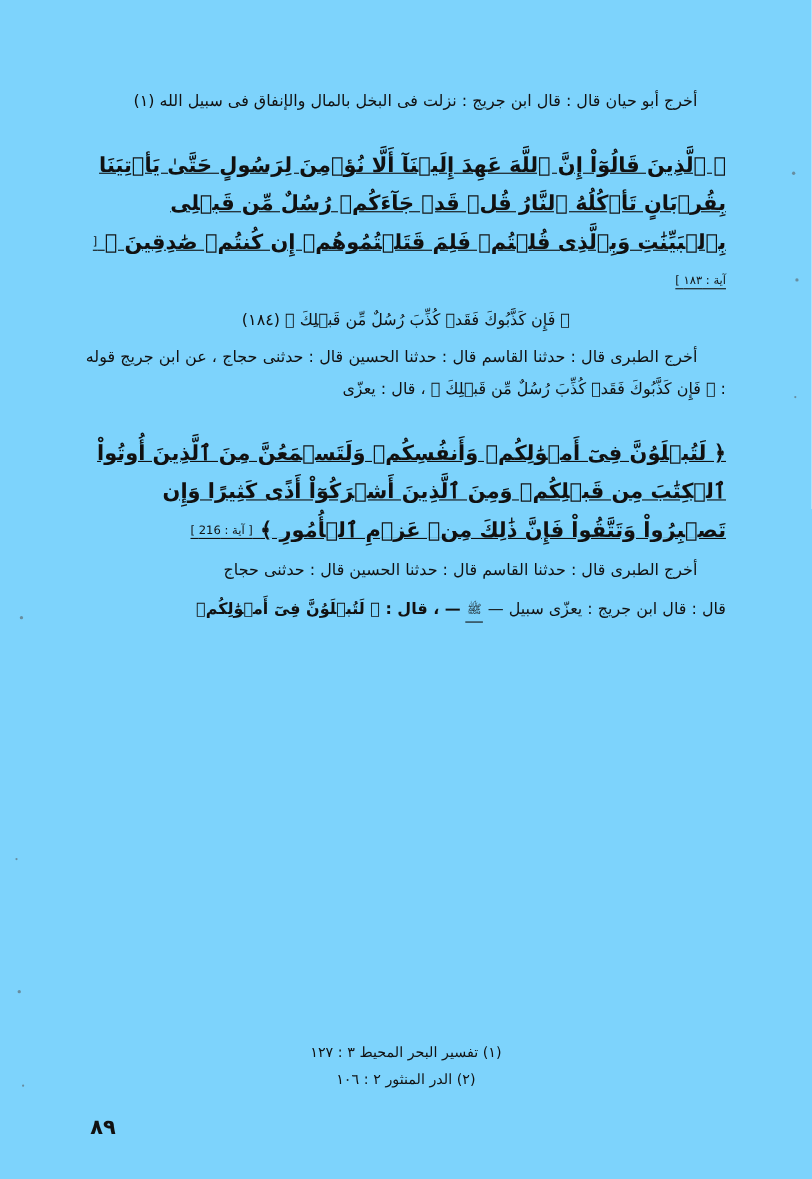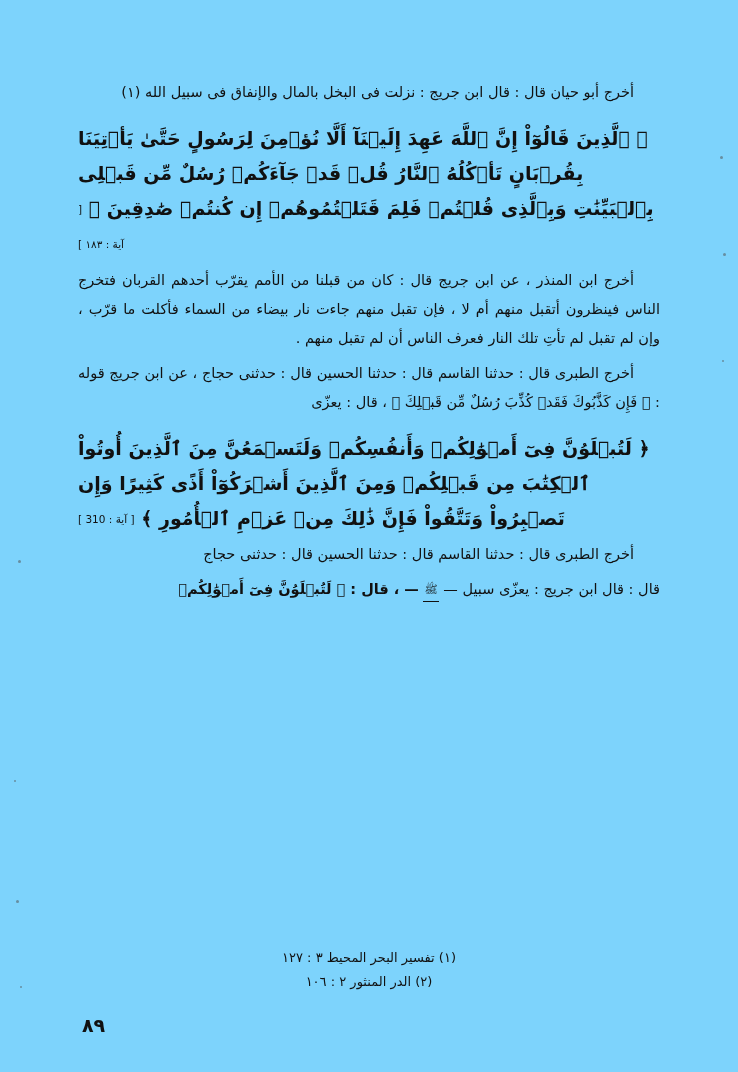--- a/index.html
+++ b/index.html
@@ -35,25 +35,26 @@
     text-align: justify;
     text-justify: inter-word;
     letter-spacing: 0.1px;
   }
   .para.indent {
     text-indent: 26px;
   }
   .quran {
     font-size: 19px;
     line-height: 1.85;
-    text-align: left;
-    margin: 14px 0 4px 0;
+    text-align: right;
+    margin: 26px 0 4px 0;
     font-weight: 600;
     letter-spacing: 0.4px;
     font-family: "DejaVu Sans", sans-serif;
+    text-decoration: underline;
   }
   .quran .ayah-ref {
     font-size: 10.5px;
     font-weight: 400;
     vertical-align: middle;
     letter-spacing: 0;
   }
   .inline-quran {
     font-weight: 600;
   }
@@ -118,30 +119,30 @@
 
   <div class="content">
 
     <p class="para indent">أخرج أبو حيان قال : قال ابن جريج : نزلت فى البخل بالمال والإنفاق فى سبيل الله (١)</p>
 
     <div class="quran">
       <span>﴿ ٱلَّذِينَ قَالُوٓاْ إِنَّ ٱللَّهَ عَهِدَ إِلَيۡنَآ أَلَّا نُؤۡمِنَ لِرَسُولٍ حَتَّىٰ يَأۡتِيَنَا بِقُرۡبَانٍ تَأۡكُلُهُ ٱلنَّارُ قُلۡ قَدۡ جَآءَكُمۡ رُسُلٌ مِّن قَبۡلِى بِٱلۡبَيِّنَٰتِ وَبِٱلَّذِى قُلۡتُمۡ فَلِمَ قَتَلۡتُمُوهُمۡ إِن كُنتُمۡ صَٰدِقِينَ ﴾</span>
       <span class="ayah-ref">[ آية : ١٨٣ ]</span>
     </div>
 
-    <p class="para indent">أخرج ابن المنذر ، عن ابن جريج قال : كان من قبلنا من الأمم يقرّب أحدهم القربان فتخرج الناس فينظرون أتقبل منهم أم لا ، فإن تقبل منهم جاءت نار بيضاء من السماء فأكلت ما قرّب ، وإن لم تقبل لم تأتِ تلك النار فعرف الناس أن لم تقبل منهم .</p>
 
 
+    <div class="centered-line">﴿ فَإِن كَذَّبُوكَ فَقَدۡ كُذِّبَ رُسُلٌ مِّن قَبۡلِكَ ﴾ (١٨٤)</div>
 
     <p class="para indent">أخرج الطبرى قال : حدثنا القاسم قال : حدثنا الحسين قال : حدثنى حجاج ، عن ابن جريج قوله : ﴿ فَإِن كَذَّبُوكَ فَقَدۡ كُذِّبَ رُسُلٌ مِّن قَبۡلِكَ ﴾ ، قال : يعزّى</p>
 
 
     <div class="quran">
       <span>﴿ لَتُبۡلَوُنَّ فِىٓ أَمۡوَٰلِكُمۡ وَأَنفُسِكُمۡ وَلَتَسۡمَعُنَّ مِنَ ٱلَّذِينَ أُوتُواْ ٱلۡكِتَٰبَ مِن قَبۡلِكُمۡ وَمِنَ ٱلَّذِينَ أَشۡرَكُوٓاْ أَذًى كَثِيرًا وَإِن تَصۡبِرُواْ وَتَتَّقُواْ فَإِنَّ ذَٰلِكَ مِنۡ عَزۡمِ ٱلۡأُمُورِ ﴾</span>
-      <span class="ayah-ref">[ آية : 310 ]</span>
+      <span class="ayah-ref">[ آية : 216 ]</span>
     </div>
 
     <p class="para indent">أخرج الطبرى قال : حدثنا القاسم قال : حدثنا الحسين قال : حدثنى حجاج</p>
 
     <div class="para">
       <span>قال : قال ابن جريج : يعزّى سبيل —</span>
       <span class="sallam sallam-underline">ﷺ</span>
       <span class="inline-quran">— ، قال : ﴿ لَتُبۡلَوُنَّ فِىٓ أَمۡوَٰلِكُمۡ</span>
     </div>
 

